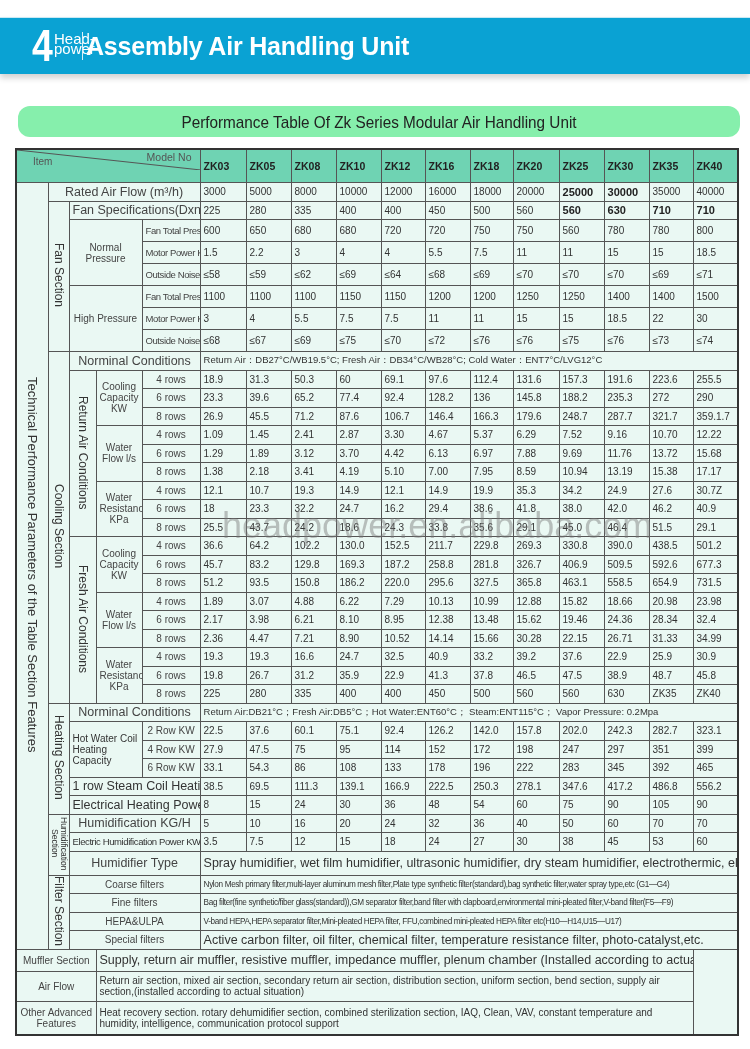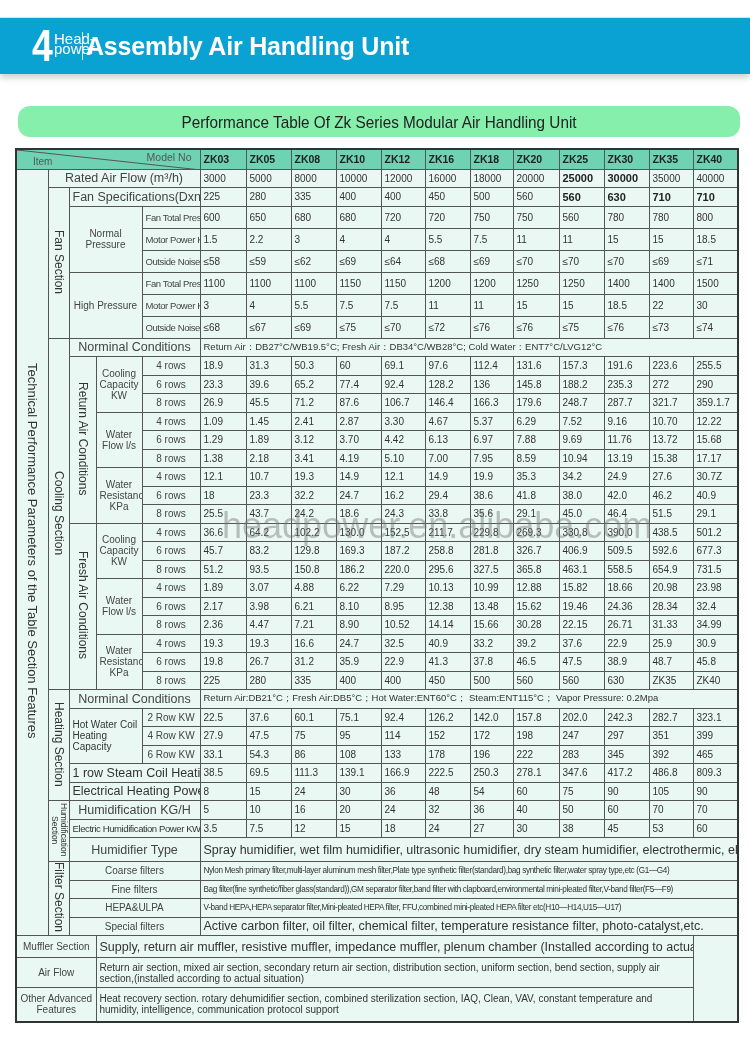--- a/index.html
+++ b/index.html
@@ -30,21 +30,21 @@
   .tbl td.bold { font-weight: bold; font-size: 11px; color: #222; }
   .tbl td.wide { white-space: normal; line-height: 11px; font-size: 10px; }
   .tbl td.note { font-size: 9.5px; }
   .tbl td.fine { font-size: 8.2px; letter-spacing: -0.35px; }
   .vert { writing-mode: vertical-rl; text-orientation: mixed; text-align: center; display: inline-block; white-space: nowrap; }
   .vert.v13 { font-size: 13px; }
   .vert.v12 { font-size: 12px; }
   .vert.v9 { font-size: 8.5px; line-height: 9px; white-space: normal; }
   td.vcell { padding: 0; text-align: center; vertical-align: middle; }
 
-  .diag { position: relative; padding: 3px !important; }
+  .diag { position: relative; padding: 16px !important; }
   .diag .item { position: absolute; left: 16px; top: 6px; font-size: 10px; color: #555; font-weight: normal; }
   .diag .model { position: absolute; right: 8px; top: 1px; font-size: 10.5px; color: #555; font-weight: normal; }
   .diag svg { position: absolute; left: 0; top: 0; }
 
   .watermark { position: absolute; left: 222px; top: 505px; font-size: 36px; color: rgba(120,120,120,0.45);
                letter-spacing: 0px; pointer-events: none; font-family: "Liberation Sans", sans-serif; }
 </style>
 </head>
 <body>
 
@@ -568,21 +568,21 @@
         <td>69.5</td>
         <td>111.3</td>
         <td>139.1</td>
         <td>166.9</td>
         <td>222.5</td>
         <td>250.3</td>
         <td>278.1</td>
         <td>347.6</td>
         <td>417.2</td>
         <td>486.8</td>
-        <td>809.3</td>
+        <td>556.2</td>
       </tr>
       <tr>
         <td class="big" colspan="3">Electrical Heating Power  KW</td>
         <td>8</td>
         <td>15</td>
         <td>24</td>
         <td>30</td>
         <td>36</td>
         <td>48</td>
         <td>54</td>

